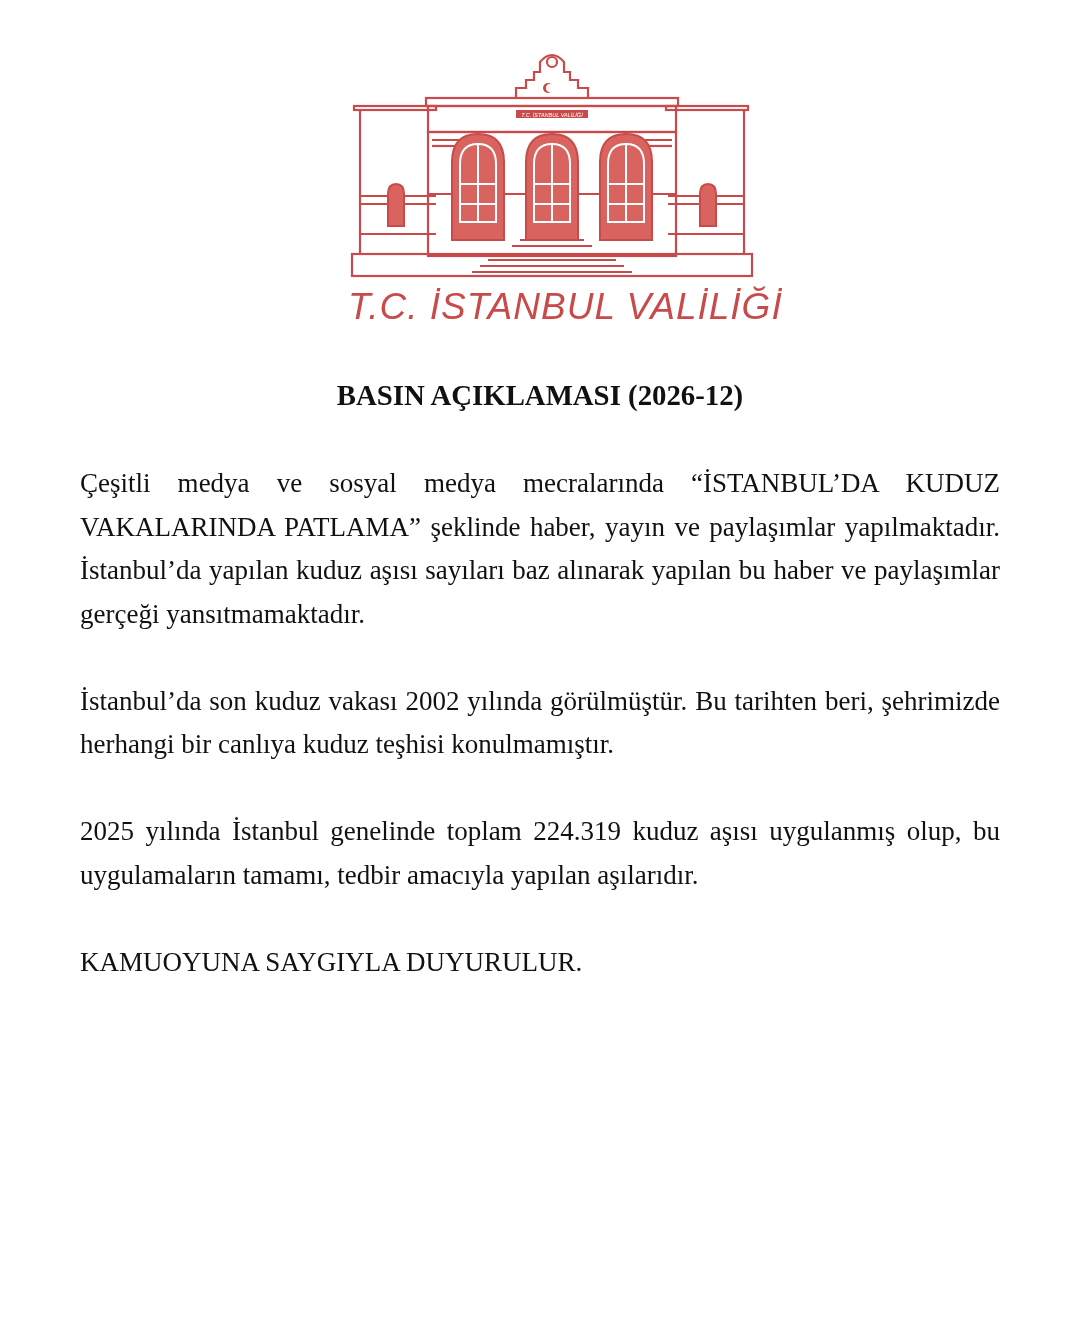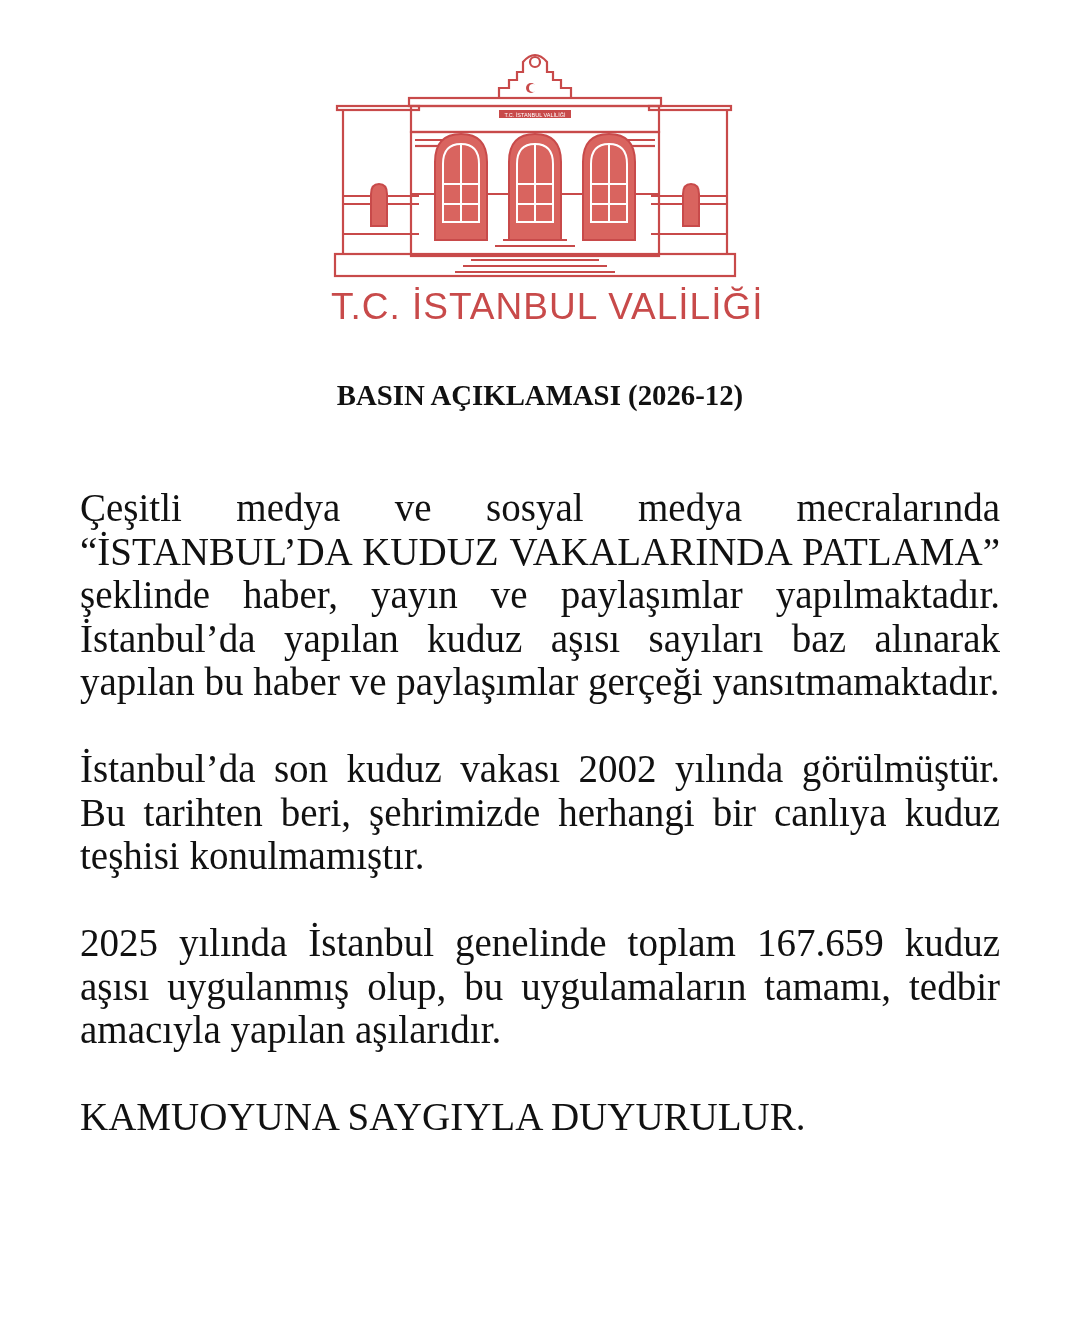--- a/index.html
+++ b/index.html
@@ -6,24 +6,25 @@
     body {
       width: 1080px;
       height: 1334px;
       position: relative;
       overflow: hidden;
       font-family: "Liberation Serif", "DejaVu Serif", serif;
       color: #111111;
     }
     .logo {
       position: absolute;
-      left: 331px;
+      left: 348px;
       top: 44px;
       width: 408px;
       height: 290px;
+      font-style: italic;
     }
     .logo svg { display: block; }
     .logo-text {
       position: absolute;
       left: 0;
       top: 242px;
       width: 408px;
       text-align: center;
       font-family: "Liberation Sans", "DejaVu Sans", sans-serif;
       font-size: 37px;
@@ -38,23 +39,23 @@
       width: 1080px;
       text-align: center;
       font-weight: bold;
       font-size: 30px;
       letter-spacing: 0px;
       transform: scaleX(0.96);
     }
     .content {
       position: absolute;
       left: 80px;
-      top: 486px;
+      top: 462px;
       width: 920px;
-      font-size: 39px;
+      font-size: 27px;
       line-height: 43.5px;
     }
     .para {
       margin: 0 0 43.5px 0;
       text-align: justify;
       text-align-last: left;
     }
     .para.closing { margin-bottom: 0; text-align: left; }
   </style>
 </head>
@@ -128,15 +129,15 @@
     <path d="M352 182 V150 Q352 140 360 140 Q368 140 368 150 V182 Z" fill="#d9645f" stroke="#c84a4a" stroke-width="2"></path>
   </svg>
   <div class="logo-text">T.C. İSTANBUL VALİLİĞİ</div>
 </div>
 
 <div class="title">BASIN AÇIKLAMASI (2026-12)</div>
 
 <div class="content">
   <p class="para">Çeşitli medya ve sosyal medya mecralarında “İSTANBUL’DA KUDUZ VAKALARINDA PATLAMA” şeklinde haber, yayın ve paylaşımlar yapılmaktadır. İstanbul’da yapılan kuduz aşısı sayıları baz alınarak yapılan bu haber ve paylaşımlar gerçeği yansıtmamaktadır.</p>
   <p class="para">İstanbul’da son kuduz vakası 2002 yılında görülmüştür. Bu tarihten beri, şehrimizde herhangi bir canlıya kuduz teşhisi konulmamıştır.</p>
-  <p class="para">2025 yılında İstanbul genelinde toplam 167.659 kuduz aşısı uygulanmış olup, bu uygulamaların tamamı, tedbir amacıyla yapılan aşılarıdır.</p>
+  <p class="para">2025 yılında İstanbul genelinde toplam 224.319 kuduz aşısı uygulanmış olup, bu uygulamaların tamamı, tedbir amacıyla yapılan aşılarıdır.</p>
   <p class="para closing">KAMUOYUNA SAYGIYLA DUYURULUR.</p>
 </div>
 
 </body></html>

